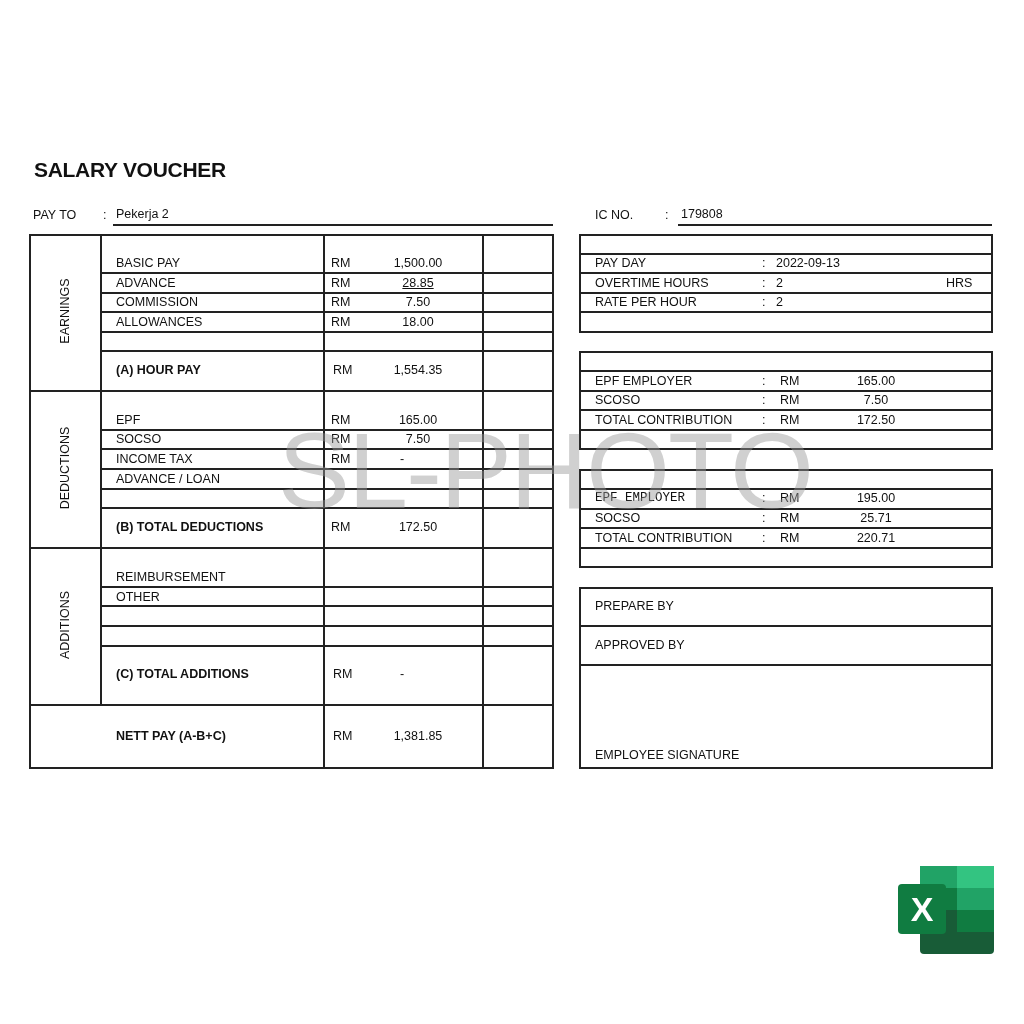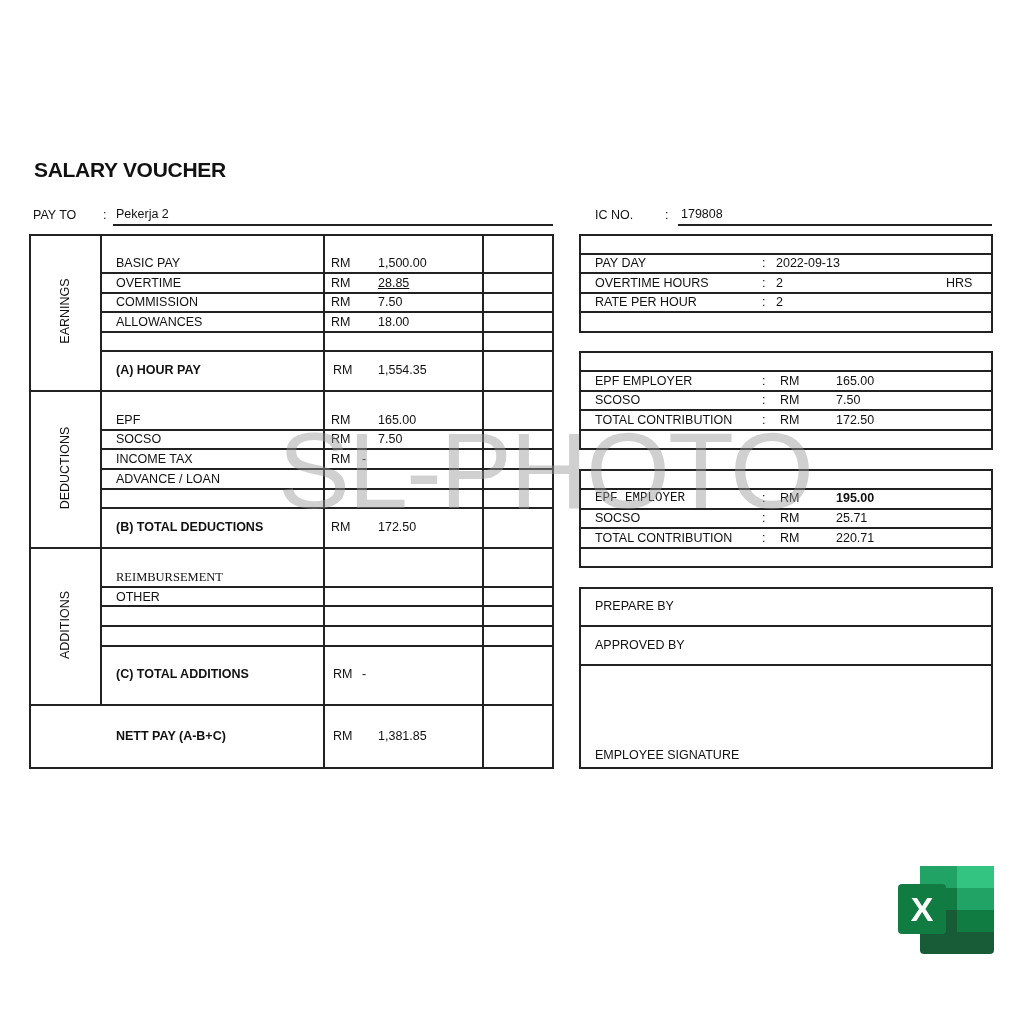--- a/index.html
+++ b/index.html
@@ -5,21 +5,21 @@
   html, body { margin:0; padding:0; background:#ffffff; }
   body { width:1024px; height:1024px; position:relative; overflow:hidden;
          font-family:"Liberation Sans", "DejaVu Sans", sans-serif; color:#111; }
   .abs { position:absolute; }
   .title { left:34px; top:158px; font-size:21px; font-weight:bold; letter-spacing:-0.3px; }
   .lbl { font-size:12.5px; white-space:nowrap; }
   .bold { font-weight:bold; }
   .hline { position:absolute; height:2px; background:#222; }
   .vline { position:absolute; width:2px; background:#222; }
   .uline { position:absolute; height:1.5px; background:#222; }
-  .num { text-align:left; width:80px; }
+  .num { text-align:center; width:80px; }
   .vtext { position:absolute; font-size:12.5px; transform:rotate(-90deg); transform-origin:center center;
            white-space:nowrap; text-align:center; width:140px; }
   .watermark { position:absolute; left:278px; top:408px; font-size:108px; color:rgba(150,150,150,0.45);
                letter-spacing:-2px; font-family:"Liberation Sans", sans-serif; pointer-events:none; white-space:nowrap; }
   .excel { position:absolute; left:898px; top:866px; width:96px; height:88px; }
 </style>
 </head>
 <body>
 
 <div class="abs title">SALARY VOUCHER</div>
@@ -69,21 +69,21 @@
 <div class="vtext" style="left:-5px;top:304px;">EARNINGS</div>
 <div class="vtext" style="left:-5px;top:461px;">DEDUCTIONS</div>
 <div class="vtext" style="left:-5px;top:618px;">ADDITIONS</div>
 
 <div>
   <div class="abs lbl" style="left:116px;top:256px;">BASIC PAY</div>
   <div class="abs lbl" style="left:331px;top:256px;">RM</div>
   <div class="abs lbl num" style="left:378px;top:256px;">1,500.00</div>
 </div>
 <div>
-  <div class="abs lbl" style="left:116px;top:276px;">OVERTIME</div>
+  <div class="abs lbl" style="left:116px;top:276px;">ADVANCE</div>
   <div class="abs lbl" style="left:331px;top:276px;">RM</div>
   <div class="abs lbl num" style="left:378px;top:276px;text-decoration:underline;">28.85</div>
 </div>
 <div>
   <div class="abs lbl" style="left:116px;top:295px;">COMMISSION</div>
   <div class="abs lbl" style="left:331px;top:295px;">RM</div>
   <div class="abs lbl num" style="left:378px;top:295px;">7.50</div>
 </div>
 <div>
   <div class="abs lbl" style="left:116px;top:315px;">ALLOWANCES</div>
@@ -116,21 +116,21 @@
   <div class="abs lbl" style="left:331px;top:472px;"></div>
   <div class="abs lbl num" style="left:378px;top:472px;"></div>
 </div>
 <div>
   <div class="abs lbl bold" style="left:116px;top:520px;">(B) TOTAL DEDUCTIONS</div>
   <div class="abs lbl" style="left:331px;top:520px;">RM</div>
   <div class="abs lbl num" style="left:378px;top:520px;">172.50</div>
 </div>
 
 <div>
-  <div class="abs lbl" style="left:116px;top:570px;font-family:Liberation Serif, serif;">REIMBURSEMENT</div>
+  <div class="abs lbl" style="left:116px;top:570px;">REIMBURSEMENT</div>
   <div class="abs lbl" style="left:331px;top:570px;"></div>
   <div class="abs lbl num" style="left:378px;top:570px;"></div>
 </div>
 <div>
   <div class="abs lbl" style="left:116px;top:590px;">OTHER</div>
   <div class="abs lbl" style="left:331px;top:590px;"></div>
   <div class="abs lbl num" style="left:378px;top:590px;"></div>
 </div>
 <div>
   <div class="abs lbl bold" style="left:116px;top:667px;">(C) TOTAL ADDITIONS</div>
@@ -200,21 +200,21 @@
   <div class="hline" style="left:579px;top:469px;width:414px;"></div>
   <div class="hline" style="left:579px;top:488px;width:414px;"></div>
   <div class="hline" style="left:579px;top:508px;width:414px;"></div>
   <div class="hline" style="left:579px;top:527px;width:414px;"></div>
   <div class="hline" style="left:579px;top:547px;width:414px;"></div>
   <div class="hline" style="left:579px;top:566px;width:414px;"></div>
 
   <div class="abs lbl" style="left:595px;top:491px;font-family:Liberation Mono, monospace;">EPF EMPLOYER</div>
   <div class="abs lbl" style="left:762px;top:491px;">:</div>
   <div class="abs lbl" style="left:780px;top:491px;">RM</div>
-  <div class="abs lbl num" style="left:836px;top:491px;font-weight:bold;">195.00</div>
+  <div class="abs lbl num" style="left:836px;top:491px;">195.00</div>
 
   <div class="abs lbl" style="left:595px;top:511px;">SOCSO</div>
   <div class="abs lbl" style="left:762px;top:511px;">:</div>
   <div class="abs lbl" style="left:780px;top:511px;">RM</div>
   <div class="abs lbl num" style="left:836px;top:511px;">25.71</div>
 
   <div class="abs lbl" style="left:595px;top:531px;">TOTAL CONTRIBUTION</div>
   <div class="abs lbl" style="left:762px;top:531px;">:</div>
   <div class="abs lbl" style="left:780px;top:531px;">RM</div>
   <div class="abs lbl num" style="left:836px;top:531px;">220.71</div>

